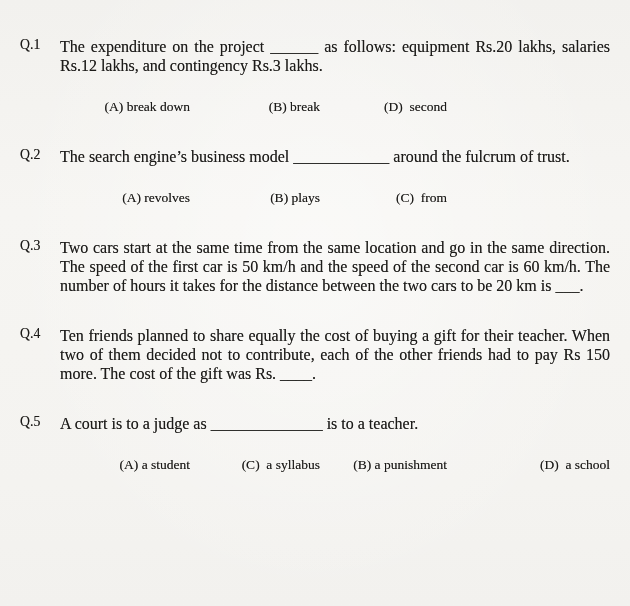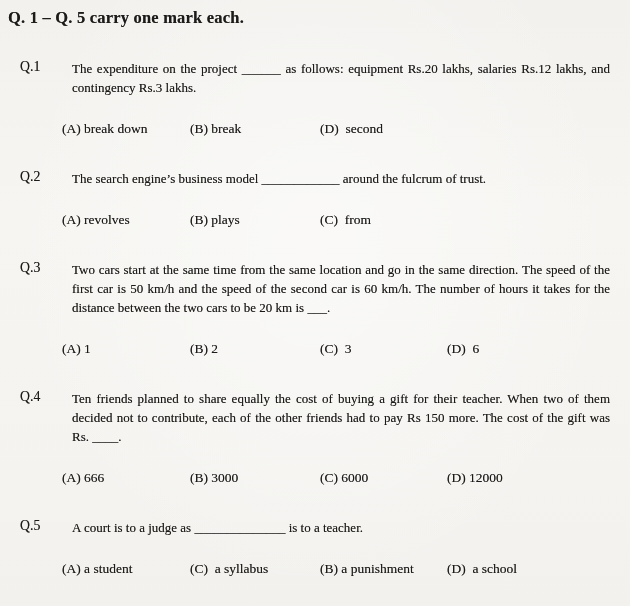--- a/index.html
+++ b/index.html
@@ -31,41 +31,39 @@
     font-family: Liberation Serif, serif;
   }
   .question:nth-of-type(1) { margin-top: 29px; }
   .qnum {
     flex: 0 0 52px;
     padding-left: 12px;
     font-size: 13.8px;
   }
   .qbody { flex: 1 1 auto; }
   .qtext {
-    font-size: 13px;
+    font-size: 16px;
     line-height: 19px;
     text-align: justify;
-    margin-left: 12px;
   }
   .options {
     display: grid;
     grid-template-columns: 128px 130px 127px auto;
     padding-left: 2px;
     margin-top: 22px;
     font-size: 13.5px;
     line-height: 19px;
   }
-  .option { white-space: pre; }
+  .option { white-space: pre; text-align: right; }
 </style>
 </head>
 <body>
 
 <div class="page">
 
-  <div class="section-header">Q. 1 – Q. 5 carry one mark each.</div>
 
   <div class="question">
     <div class="qnum">Q.1</div>
     <div class="qbody">
       <p class="qtext">The expenditure on the project ______ as follows: equipment Rs.20 lakhs, salaries Rs.12 lakhs, and contingency Rs.3 lakhs.</p>
       <div class="options">
         <span class="option">(A) break down</span>
         <span class="option">(B) break</span>
         <span class="option">(D)  second</span>
       </div>
@@ -81,39 +79,27 @@
         <span class="option">(B) plays</span>
         <span class="option">(C)  from</span>
       </div>
     </div>
   </div>
 
   <div class="question">
     <div class="qnum">Q.3</div>
     <div class="qbody">
       <p class="qtext">Two cars start at the same time from the same location and go in the same direction. The speed of the first car is 50 km/h and the speed of the second car is 60 km/h. The number of hours it takes for the distance between the two cars to be 20 km is ___.</p>
-      <div class="options">
-        <span class="option">(A) 1</span>
-        <span class="option">(B) 2</span>
-        <span class="option">(C)  3</span>
-        <span class="option">(D)  6</span>
-      </div>
     </div>
   </div>
 
   <div class="question">
     <div class="qnum">Q.4</div>
     <div class="qbody">
       <p class="qtext">Ten friends planned to share equally the cost of buying a gift for their teacher. When two of them decided not to contribute, each of the other friends had to pay Rs 150 more. The cost of the gift was Rs. ____.</p>
-      <div class="options">
-        <span class="option">(A) 666</span>
-        <span class="option">(B) 3000</span>
-        <span class="option">(C) 6000</span>
-        <span class="option">(D) 12000</span>
-      </div>
     </div>
   </div>
 
   <div class="question">
     <div class="qnum">Q.5</div>
     <div class="qbody">
       <p class="qtext">A court is to a judge as ______________ is to a teacher.</p>
       <div class="options">
         <span class="option">(A) a student</span>
         <span class="option">(C)  a syllabus</span>

